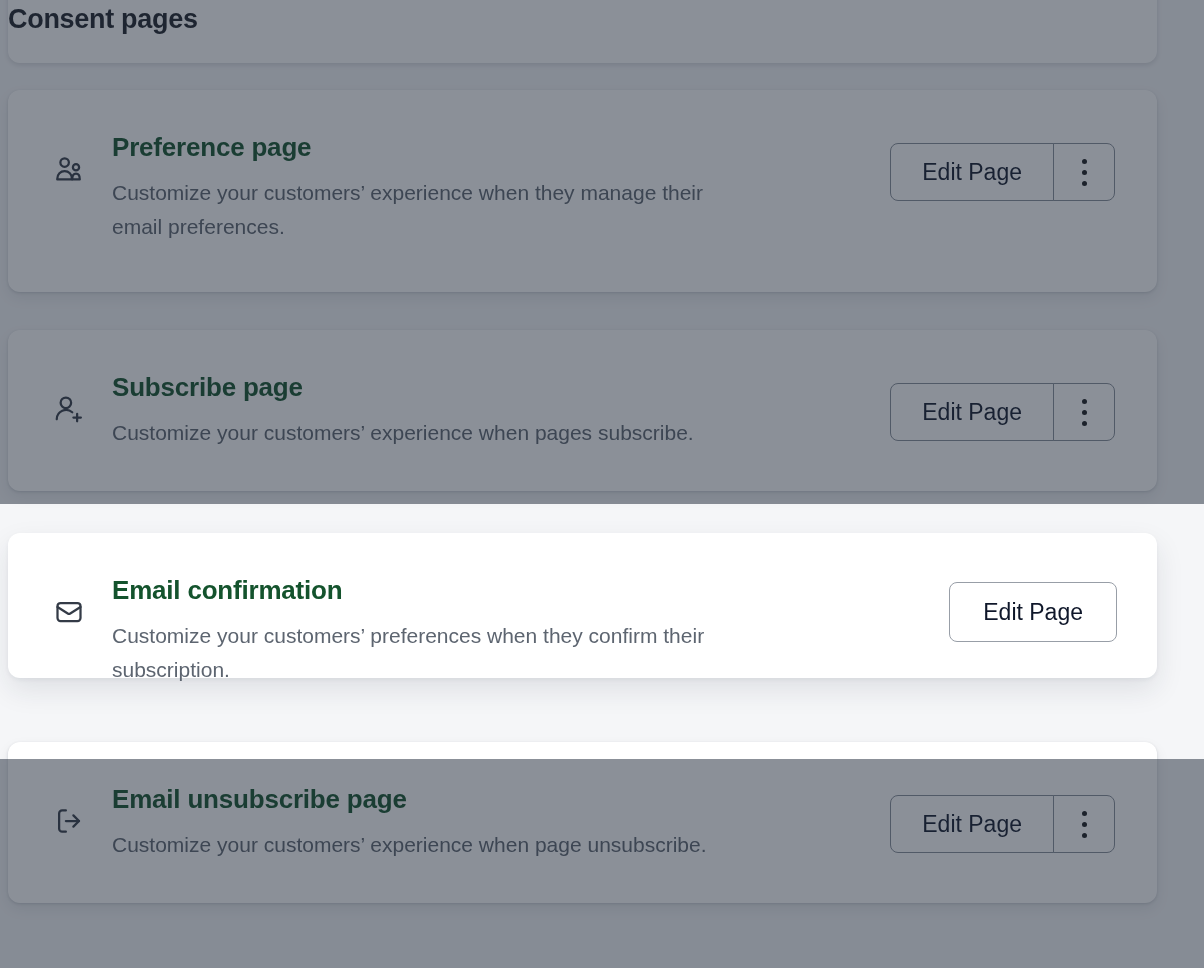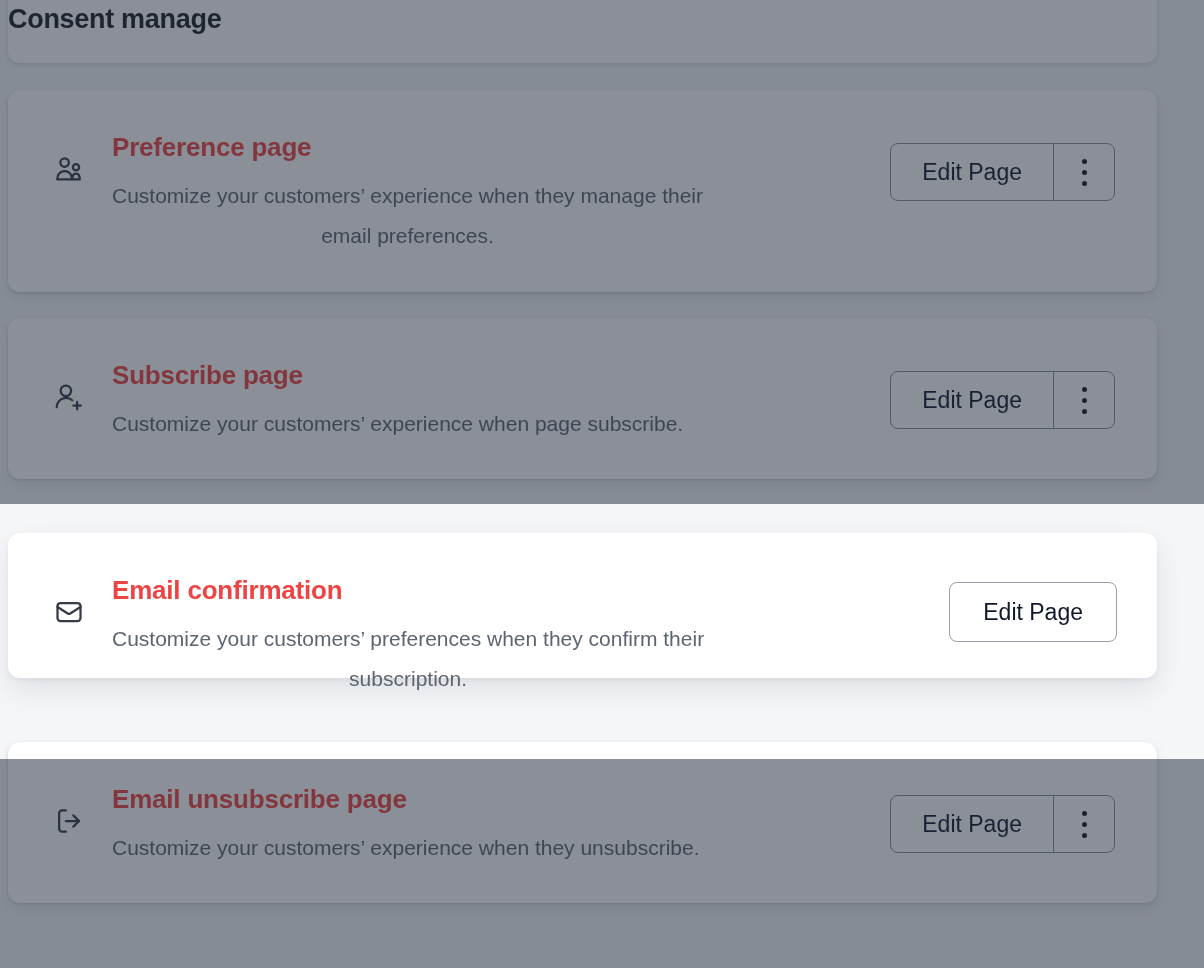--- a/index.html
+++ b/index.html
@@ -40,21 +40,21 @@
 
   .card {
     position: absolute;
     left: 8px;
     width: 1149px;
     background: #ffffff;
     border-radius: 12px;
     box-shadow: 0 1px 3px rgba(25, 35, 55, 0.16), 0 6px 14px rgba(25, 35, 55, 0.08);
   }
   #card-0 { top: 90px;  height: 202px; }
-  #card-1 { top: 318px; height: 161px; }
+  #card-1 { top: 330px; height: 161px; }
   #card-2 { top: 533px; height: 145px;
             box-shadow: 0 2px 4px rgba(25,35,55,0.05), 0 12px 28px rgba(25,35,55,0.10); }
   #card-3 { top: 742px; height: 161px; }
 
   .card-icon {
     position: absolute;
     left: 46px;
     top: 64px;
     width: 30px;
     height: 30px;
@@ -62,32 +62,31 @@
   }
   .card-icon svg { width: 30px; height: 30px; display: block; }
 
   .card-title {
     position: absolute;
     left: 104px;
     top: 42px;
     font-size: 26px;
     font-weight: 700;
     letter-spacing: -0.2px;
-    color: #ef4444;
+    color: #14532d;
   }
   .card-desc {
     position: absolute;
     left: 104px;
     top: 86px;
     font-size: 21px;
-    line-height: 40px;
+    line-height: 34px;
     color: #5d6570;
     white-space: pre-line;
     max-width: 750px;
-    text-align: center;
   }
 
   
   .actions {
     position: absolute;
     top: 53px;
     right: 42px;
     display: flex;
     align-items: stretch;
     height: 58px;
@@ -138,21 +137,21 @@
   }
   #overlay-top    { top: 0;     height: 504px; }
   #overlay-bottom { top: 759px; height: 209px; }
 </style>
 </head>
 <body>
 
 <div id="screen">
 
   <div class="header-panel"></div>
-  <div class="page-title">Consent manage</div>
+  <div class="page-title">Consent pages</div>
 
   <div class="card" id="card-0">
     <span class="card-icon">
       <svg viewBox="0 0 24 24" fill="none" stroke="currentColor" stroke-width="1.8" stroke-linecap="round" stroke-linejoin="round">
         <circle cx="8.5" cy="6.8" r="3.4"></circle>
         <path d="M2.6 20.3v-0.4c0-3.7 2.6-6.2 5.9-6.2s5.9 2.5 5.9 6.2v0.4z"></path>
         <circle cx="17.6" cy="10.6" r="2.5"></circle>
         <path d="M14.6 20.3v-0.2c0-2.7 1.3-4.4 3-4.4s3 1.7 3 4.4v0.2z"></path>
       </svg>
     </span>
@@ -172,21 +171,21 @@
   <div class="card" id="card-1">
     <span class="card-icon">
       <svg viewBox="0 0 24 24" fill="none" stroke="currentColor" stroke-width="1.8" stroke-linecap="round" stroke-linejoin="round">
         <circle cx="9.5" cy="7" r="4.2"></circle>
         <path d="M2.2 20.2a7.5 7.5 0 0 1 12.4-5.6"></path>
         <path d="M18.5 15.8v6"></path>
         <path d="M15.5 18.8h6"></path>
       </svg>
     </span>
     <div class="card-title">Subscribe page</div>
-    <div class="card-desc">Customize your customers’ experience when page subscribe.</div>
+    <div class="card-desc">Customize your customers’ experience when pages subscribe.</div>
     <div class="actions">
       <button class="btn btn-main">Edit Page</button>
       <button class="btn btn-kebab">
         <span class="dot"></span>
         <span class="dot"></span>
         <span class="dot"></span>
       </button>
     </div>
   </div>
 
@@ -207,21 +206,21 @@
 
   <div class="card" id="card-3">
     <span class="card-icon">
       <svg viewBox="0 0 24 24" fill="none" stroke="currentColor" stroke-width="1.8" stroke-linecap="round" stroke-linejoin="round">
         <path d="M9.5 20.5h-3a2.4 2.4 0 0 1-2.4-2.4V5.9a2.4 2.4 0 0 1 2.4-2.4h3"></path>
         <path d="m15.5 16.5 4.5-4.5-4.5-4.5"></path>
         <path d="M20 12H9.5"></path>
       </svg>
     </span>
     <div class="card-title">Email unsubscribe page</div>
-    <div class="card-desc">Customize your customers’ experience when they unsubscribe.</div>
+    <div class="card-desc">Customize your customers’ experience when page unsubscribe.</div>
     <div class="actions">
       <button class="btn btn-main">Edit Page</button>
       <button class="btn btn-kebab">
         <span class="dot"></span>
         <span class="dot"></span>
         <span class="dot"></span>
       </button>
     </div>
   </div>
 

